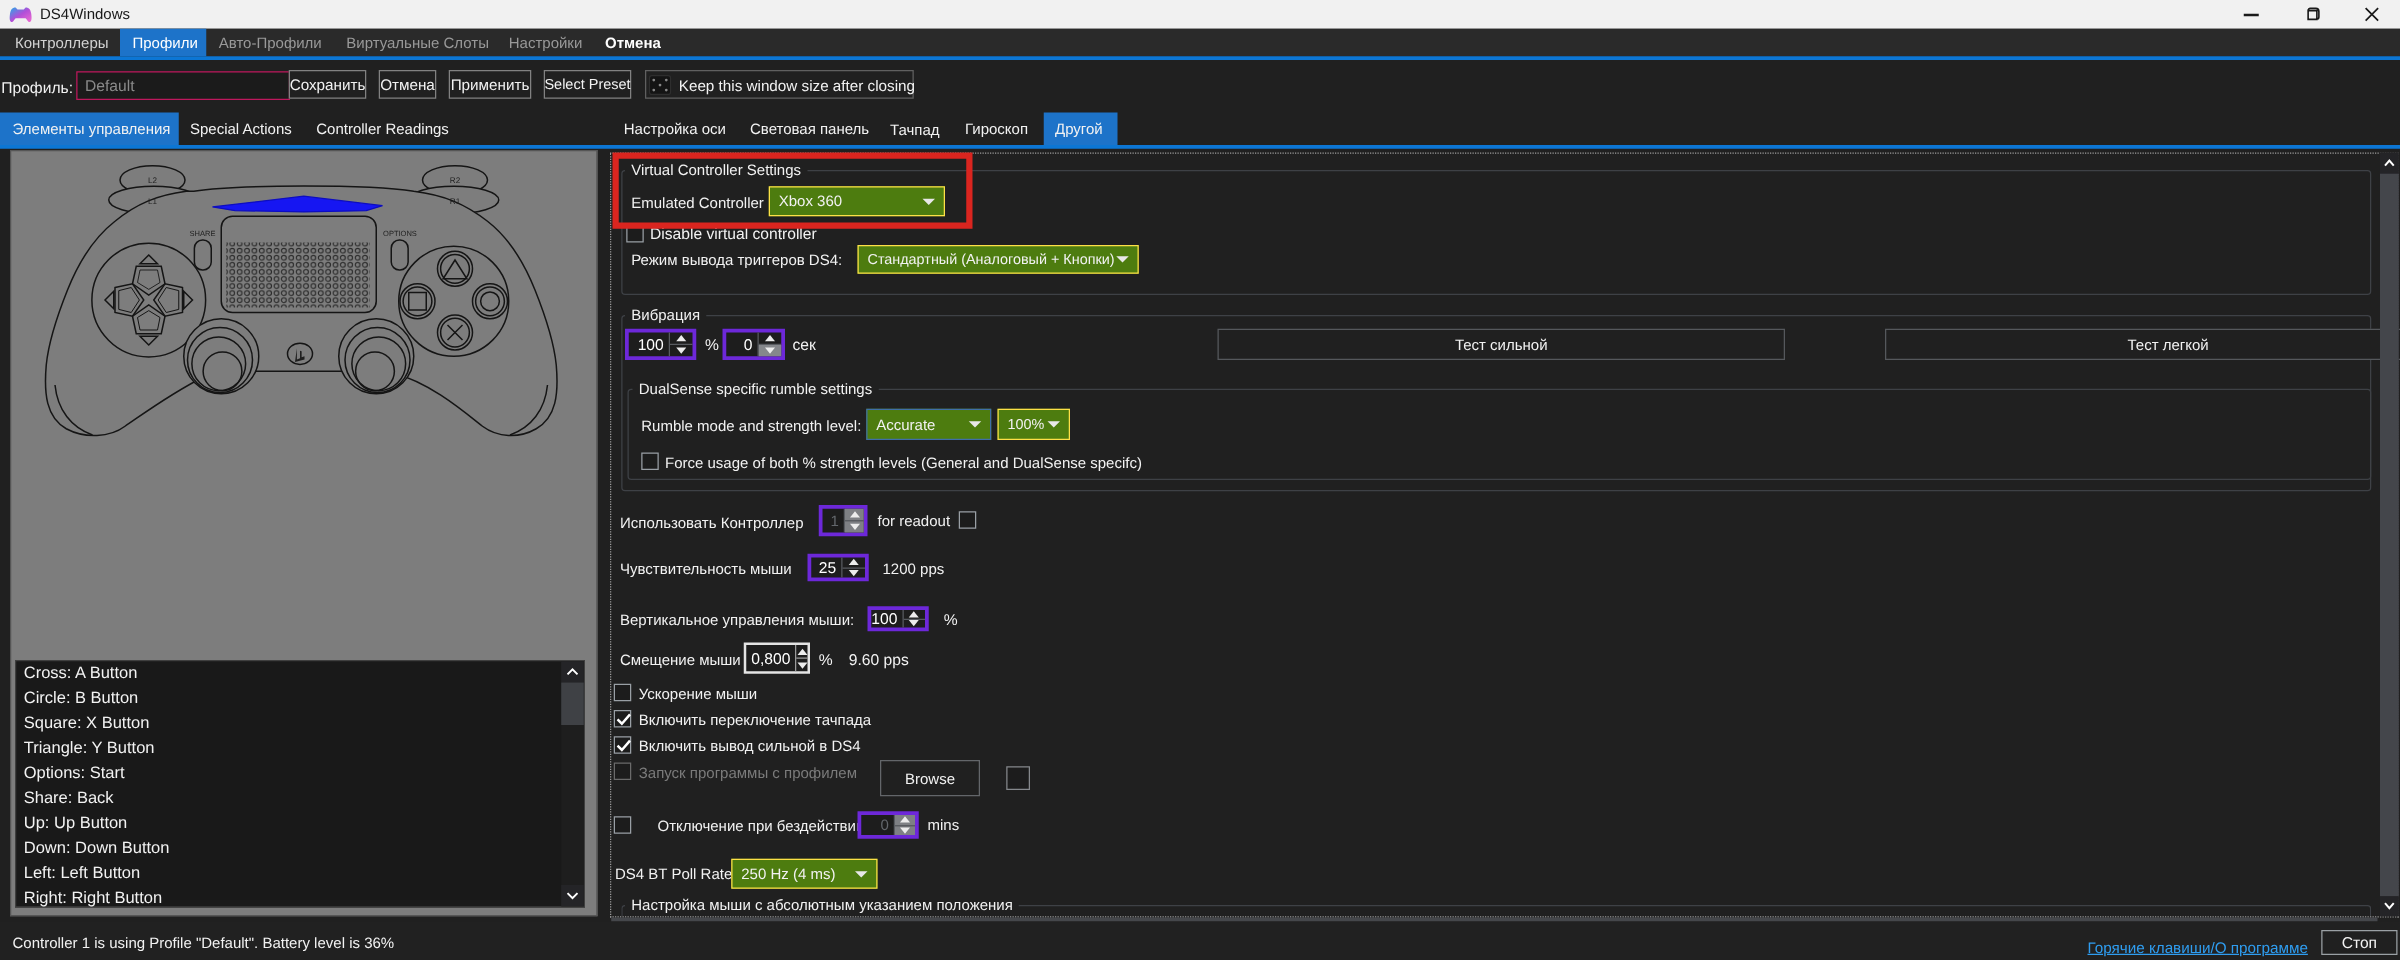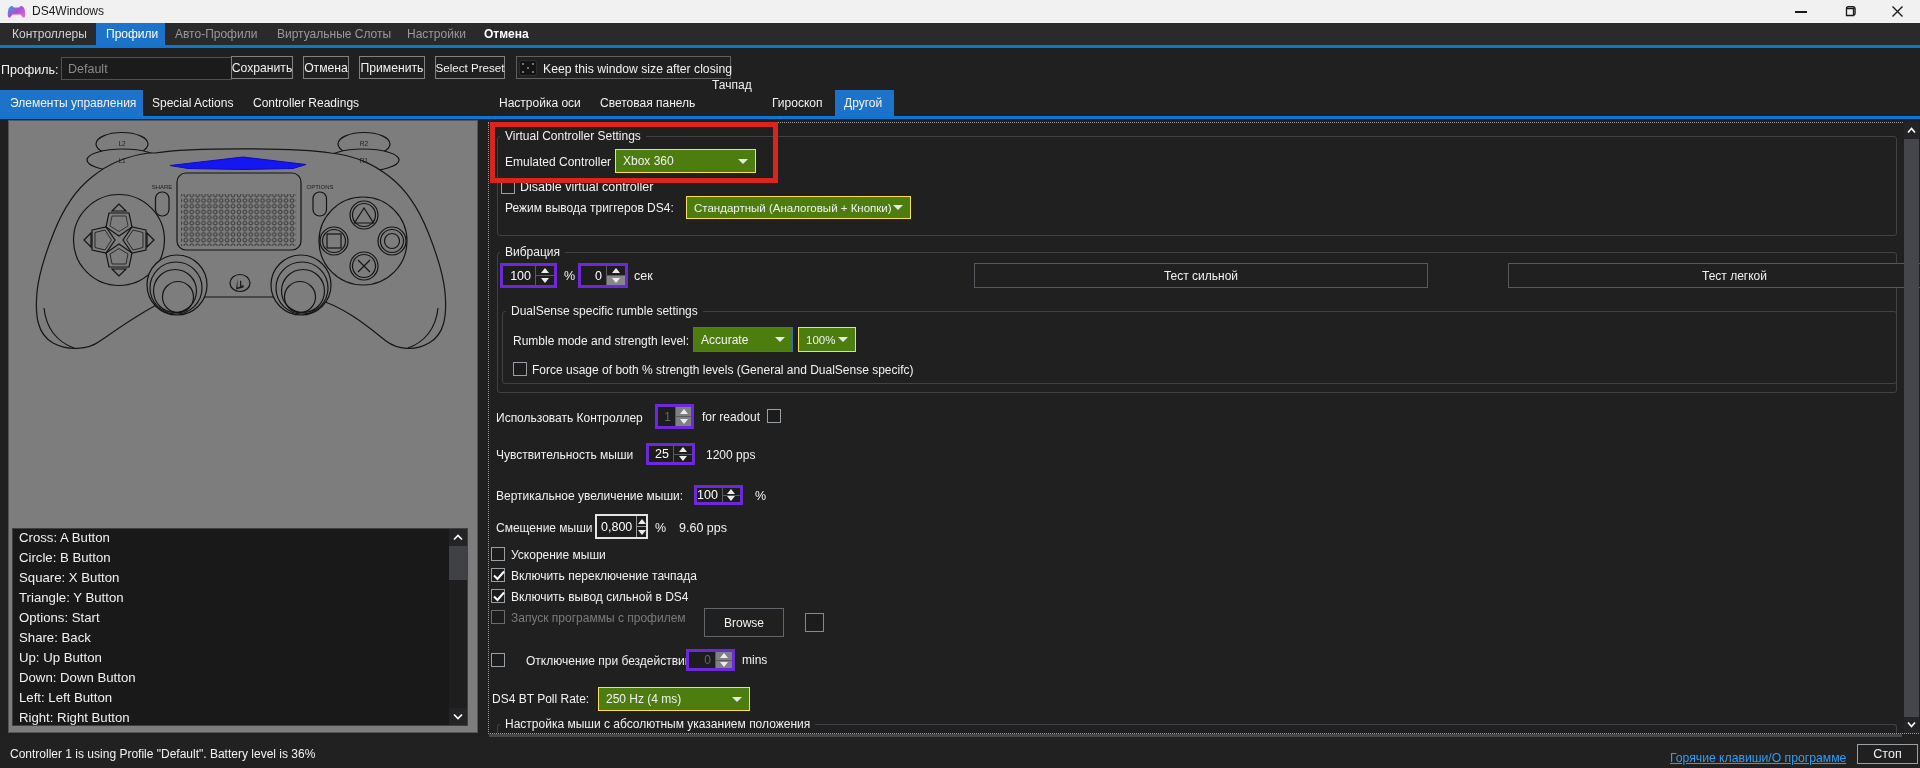--- a/index.html
+++ b/index.html
@@ -71,21 +71,21 @@
   <circle cx="14" cy="12" r="1.1" fill="#888"></circle>
 </svg>
 <span class="t" style="left:543px;top:61px;font-size:12.2px">Keep this window size after closing</span>
 
 <div class="a" style="left:0;top:90px;width:143px;height:26px;background:#1d73c9"></div>
 <span class="t" style="left:10px;top:95px">Элементы управления</span>
 <span class="t" style="left:152px;top:95px">Special Actions</span>
 <span class="t" style="left:253px;top:95px">Controller Readings</span>
 <span class="t" style="left:499px;top:95px">Настройка оси</span>
 <span class="t" style="left:600px;top:95px">Световая панель</span>
-<span class="t" style="left:712px;top:77px">Тачпад</span>
+<span class="t" style="left:712px;top:96px">Тачпад</span>
 <span class="t" style="left:772px;top:95px">Гироскоп</span>
 <div class="a" style="left:835px;top:90px;width:59px;height:26px;background:#1d73c9"></div>
 <span class="t" style="left:844px;top:95px">Другой</span>
 <div class="a" style="left:0;top:116px;width:1920px;height:2.5px;background:#0c76d4"></div>
 
 <div class="a" style="left:8px;top:120px;width:470px;height:613px;background:#7d7d7d;border:1px solid #565656"></div>
 <svg class="a" style="left:0;top:0" width="490" height="400" viewBox="0 0 490 400">
 <defs>
 <pattern id="dots" width="5.9" height="5.65" patternUnits="userSpaceOnUse">
   <circle cx="2.9" cy="2.8" r="1.9" fill="none" stroke="#2b2b2b" stroke-width="0.9"></circle>
@@ -253,21 +253,21 @@
     <div class="sb">
       <div class="su">
         <div class="tu"></div>
       </div>
       <div class="sd">
         <div class="td"></div>
       </div>
     </div>
 </div>
 <span class="t" style="left:706px;top:447px">1200 pps</span>
-<span class="t" style="left:496px;top:488px">Вертикальное увеличение мыши:</span>
+<span class="t" style="left:496px;top:488px">Вертикальное управления мыши:</span>
 <div class="spin" style="left:694px;top:485px;width:49px;height:20px">
   <div class="sv">100</div>
     <div class="sb">
       <div class="su">
         <div class="tu"></div>
       </div>
       <div class="sd">
         <div class="td"></div>
       </div>
     </div>
@@ -311,21 +311,21 @@
       <div class="su">
         <div class="tu"></div>
       </div>
       <div class="sd">
         <div class="td"></div>
       </div>
     </div>
 </div>
 <span class="t" style="left:742px;top:652px">mins</span>
 <span class="t" style="left:492px;top:691px">DS4 BT Poll Rate:</span>
-<div class="combo" style="left:598px;top:687px;width:152px;height:24px">250 Hz (4 ms)<span class="ca"></span></div>
+<div class="combo" style="left:585px;top:687px;width:117px;height:24px">250 Hz (4 ms)<span class="ca"></span></div>
 
 <div class="a" style="left:497px;top:724px;width:1400px;height:9px;border:1px solid #3e4146;border-bottom:none;border-radius:3px 3px 0 0"></div>
 <div class="gl" style="left:500px;top:717px">Настройка мыши с абсолютным указанием положения</div>
 
 <div class="a" style="left:489px;top:734px;width:1413px;height:6px;background:#45474b"></div>
 
 <div class="a" style="left:1904px;top:122px;width:15px;height:611px;background:#2a2a2d">
   <div class="a" style="left:0;top:0;width:15px;height:17px;background:#242427"></div>
   <svg class="a" style="left:3px;top:5px" width="9" height="7">
       <path d="M1 5.5 L4.5 1.5 L8 5.5" stroke="#fff" stroke-width="1.6" fill="none"></path>

